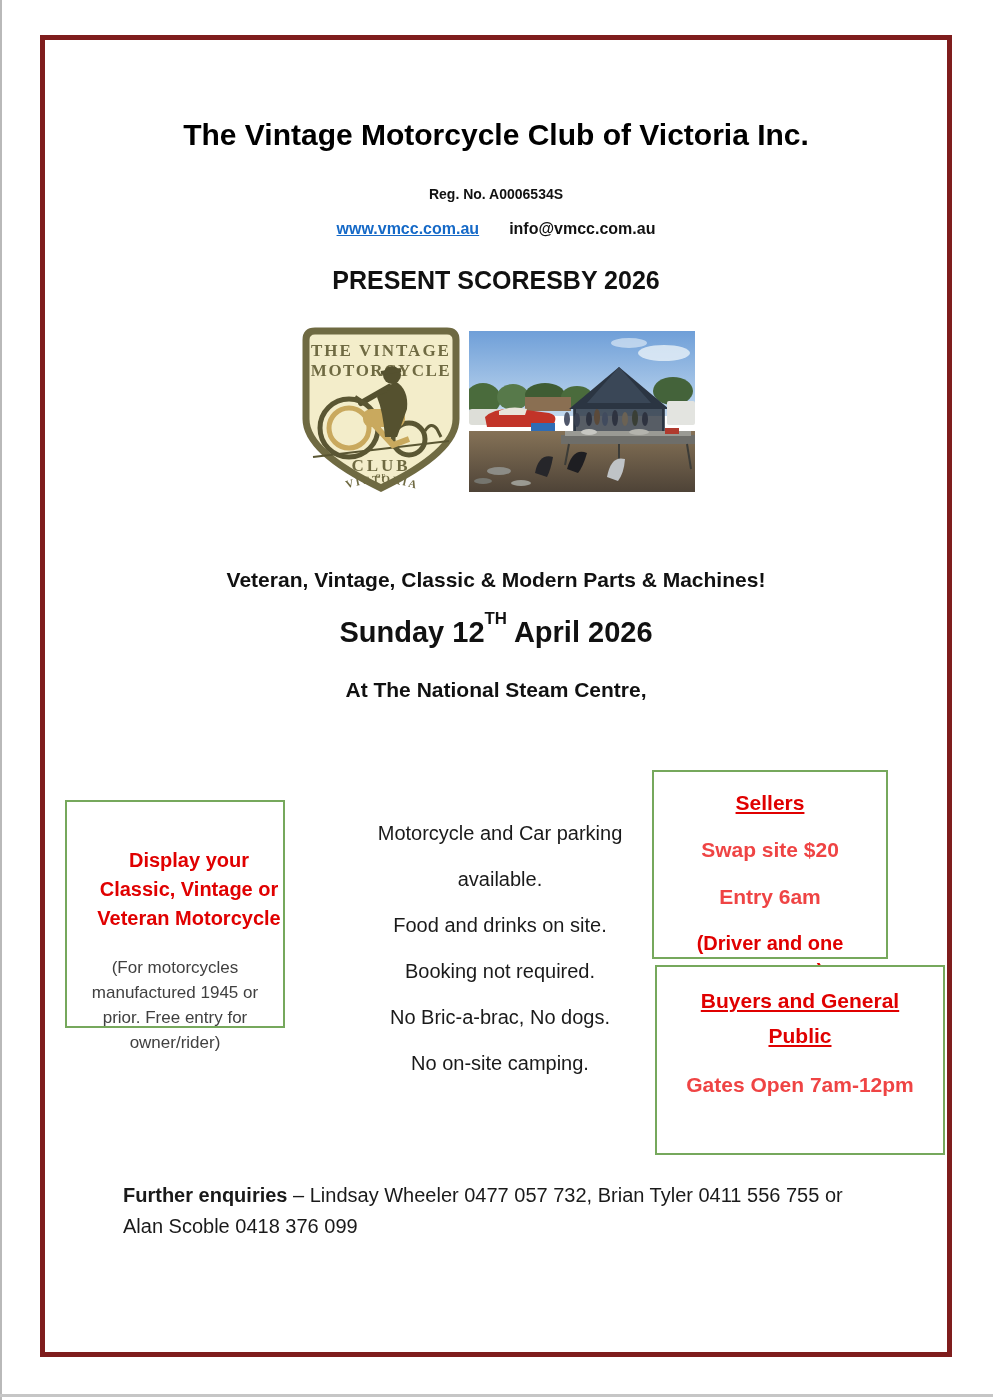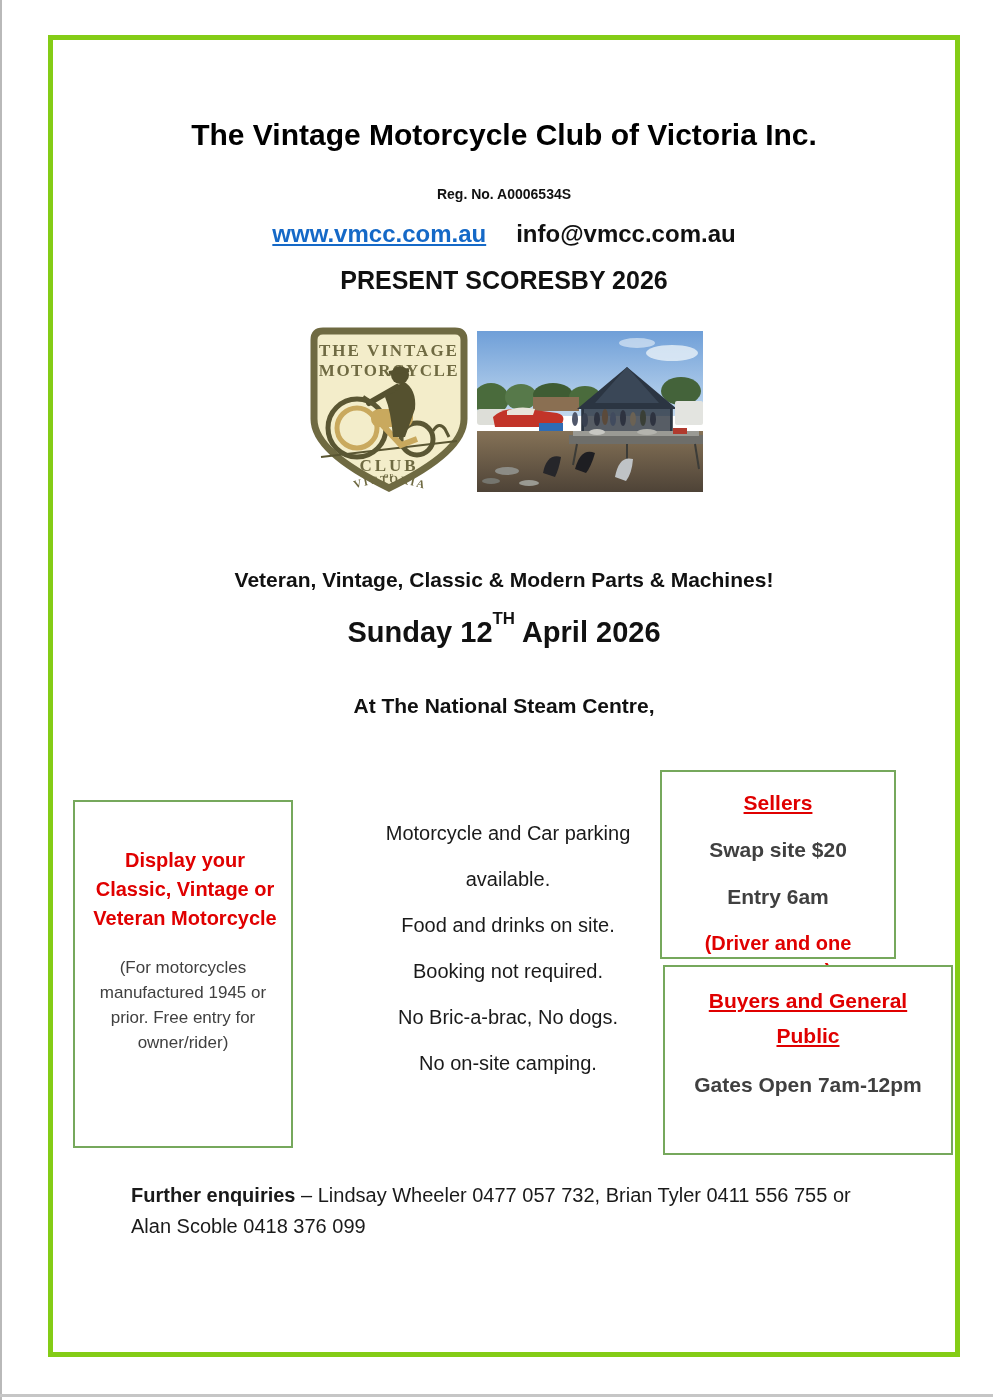--- a/index.html
+++ b/index.html
@@ -2,58 +2,58 @@
 <html><head>
 <meta charset="utf-8">
 <style>
   * { margin:0; padding:0; box-sizing:border-box; }
   html,body { width:993px; height:1400px; background:#ffffff; overflow:hidden;
     font-family:"Liberation Sans", sans-serif; color:#111; }
   .viewer { position:relative; width:993px; height:1400px; background:#fff; }
   .edge-left { position:absolute; left:0; top:0; width:2px; height:1400px; background:#b9b9b9; }
   .edge-bottom { position:absolute; left:0; top:1394px; width:993px; height:3px; background:#c6c6c6; }
 
-  .sheet { position:absolute; left:48px; top:35px; width:912px; height:1322px;
-    border:5px solid #84cc16; background:#fff; }
+  .sheet { position:absolute; left:40px; top:35px; width:912px; height:1322px;
+    border:5px solid #7f1d1d; background:#fff; }
 
   .abs { position:absolute; }
   .center { left:0; right:0; text-align:center; }
 
   .club-name   { top:78px;  font-size:30px; font-weight:bold; color:#000; }
   .reg-no      { top:146px; font-size:14px; font-weight:bold; }
-  .links-row   { top:180px; font-size:24px; font-weight:bold; }
+  .links-row   { top:180px; font-size:16px; font-weight:bold; }
   .website     { color:#1569c7; text-decoration:underline; cursor:pointer; }
   .email       { color:#111; margin-left:30px; }
   .presents    { top:226px; font-size:25px; font-weight:bold; }
 
   .logo-img    { left:252px; top:285px; width:168px; height:170px; }
   .photo-img   { left:424px; top:291px; width:226px; height:161px; }
 
   .headline    { top:467px; font-size:29px; font-weight:bold; }
   .headline sup, .date-line sup { font-size:0.58em; position:relative; top:-0.42em; }
   .tagline     { top:528px; font-size:21px; font-weight:bold; }
   .date-line   { top:576px; font-size:29px; font-weight:bold; }
-  .venue       { top:638px; font-size:21px; font-weight:bold;margin-top:16px; }
+  .venue       { top:638px; font-size:21px; font-weight:bold; }
   .address     { top:690px; font-size:20px; }
   .address .b  { font-weight:bold; }
 
   .green-box { border:2px solid #76a85c; background:#fff; text-align:center; }
-  .display-box { left:20px; top:760px; width:220px; height:348px; padding:44px 12px 0; }
+  .display-box { left:20px; top:760px; width:220px; height:228px; padding:44px 24px 0; }
   .display-heading { color:#e00000; font-size:20px; font-weight:bold; line-height:29px; width:196px; margin:0 auto; }
   .display-note { font-size:17px; line-height:25px; margin-top:22px; color:#404040; }
 
   .info-col { left:298px; top:770px; width:314px; text-align:center;
     font-size:20px; line-height:46px; color:#1a1a1a; }
 
   .sellers-box { left:607px; top:730px; width:236px; height:189px; padding-top:8px; }
   .buyers-box  { left:610px; top:925px; width:290px; height:190px; padding-top:6px; }
   .box-heading { color:#e00000; font-size:21px; font-weight:bold;
     text-decoration:underline; line-height:30px; margin-top:8px; }
   .buyers-box .box-heading { width:215px; margin:10px auto 12px; line-height:35px; }
-  .box-line { color:#404040; font-size:21px; font-weight:bold; line-height:30px; margin-top:17px; }
+  .box-line { color:#ef4444; font-size:21px; font-weight:bold; line-height:30px; margin-top:17px; }
   .box-note { color:#e00000; font-size:20px; font-weight:bold; line-height:28px; margin-top:17px; }
 
   .footer { left:78px; top:1140px; width:748px; font-size:20px; line-height:31px;
     text-align:left; color:#1a1a1a; }
   .footer .b { font-weight:bold; }
 </style>
 </head>
 <body>
 
 <div class="viewer">

